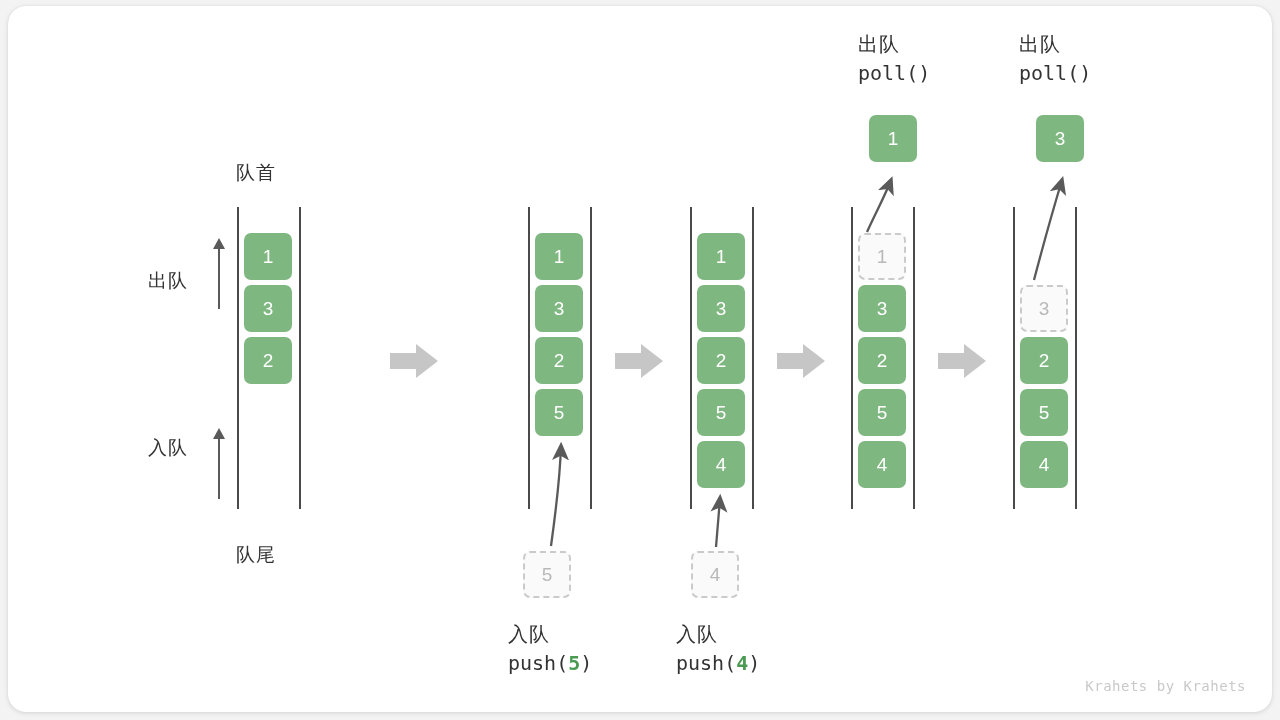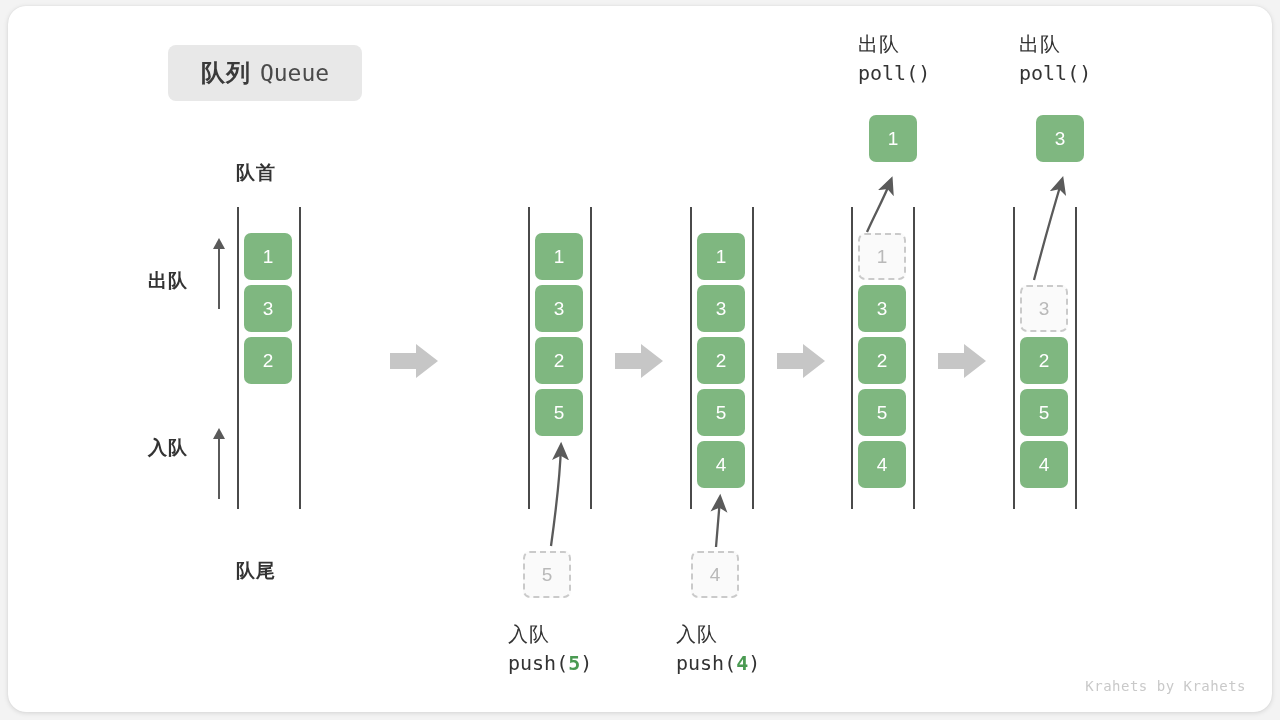--- a/index.html
+++ b/index.html
@@ -39,25 +39,25 @@
     letter-spacing: 1px;
   }
   .title-en {
     font-family: "DejaVu Sans Mono", "Liberation Mono", monospace;
     font-size: 23px; color: #4a4a4a;
   }
 
   
   .lbl {
     position: absolute;
-    font-size: 19px; font-weight: bold; color: #333333;
+    font-size: 19px; font-weight: normal; color: #333333;
     white-space: nowrap; letter-spacing: 1px;
   }
   .head-label { left: 236px; top: 160px; }
-  .tail-label { left: 236px; top: 558px; text-align: right; }
+  .tail-label { left: 236px; top: 542px; text-align: right; }
   .side-label { left: 148px; font-size: 19px; }
   .deq-label { top: 268px; }
   .enq-label { top: 435px; }
 
   
   .vert-arrow {
     position: absolute;
     left: 212px;
     width: 14px;
   }
@@ -165,24 +165,20 @@
   }
 
   svg.curves { position: absolute; left: 0; top: 0; width: 1280px; height: 720px; pointer-events: none; }
 </style>
 </head>
 <body>
 
 <div id="stage">
   <div class="card"></div>
 
-  <div class="title-badge">
-    <span class="title-cn">队列</span>
-    <span class="title-en">Queue</span>
-  </div>
 
   <div class="lbl head-label">队首</div>
   <div class="lbl tail-label">队尾</div>
 
   <div class="lbl side-label deq-label">出队</div>
   <div class="vert-arrow va-deq">
     <div class="head"></div>
       <div class="shaft"></div>
   </div>
   <div class="lbl side-label enq-label">入队</div>

